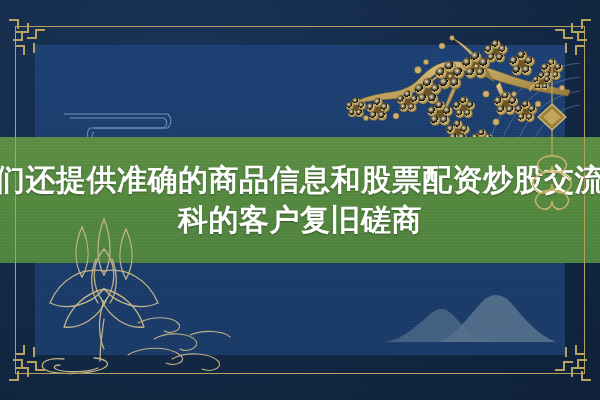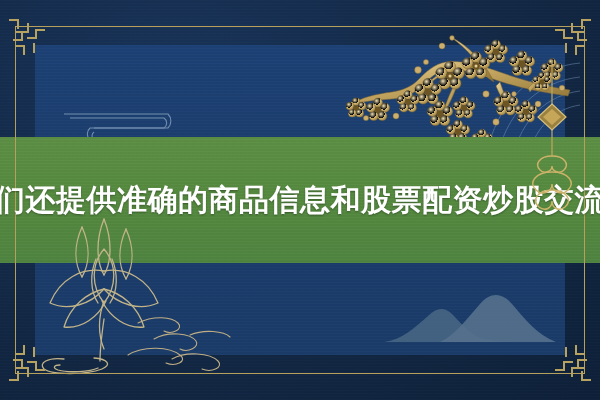--- a/index.html
+++ b/index.html
@@ -391,15 +391,16 @@
         <path d="M20 20 H28 V12 H36"></path>
         <path d="M8 28 H16 V36"></path>
         <path d="M26 26 V34"></path>
         <path d="M2 2 H10 V10"></path>
       </g>
     </svg>
   </div>
 
   <div class="banner-text">
     <span class="ln">咱们还提供准确的商品信息和股票配资炒股交流专</span>
+    <span class="ln">科的客户复旧磋商</span>
   </div>
 
 </div>
 
 </body></html>

